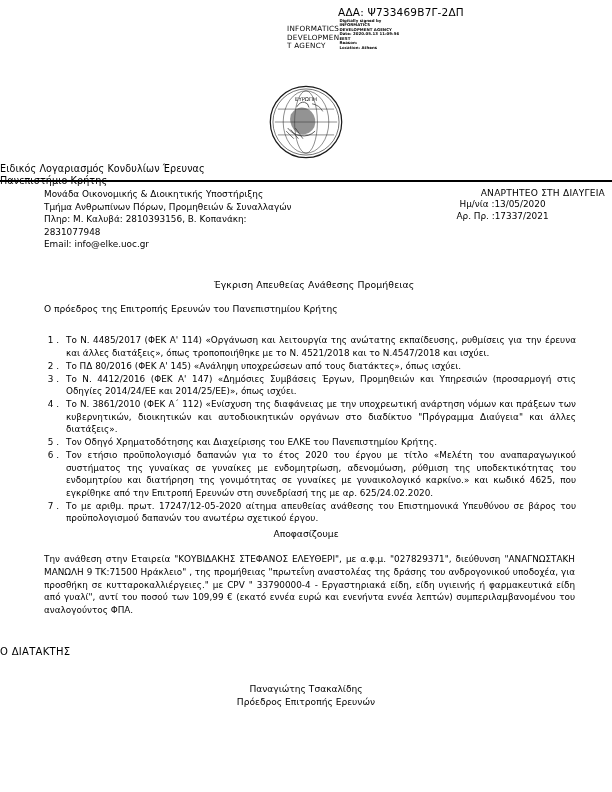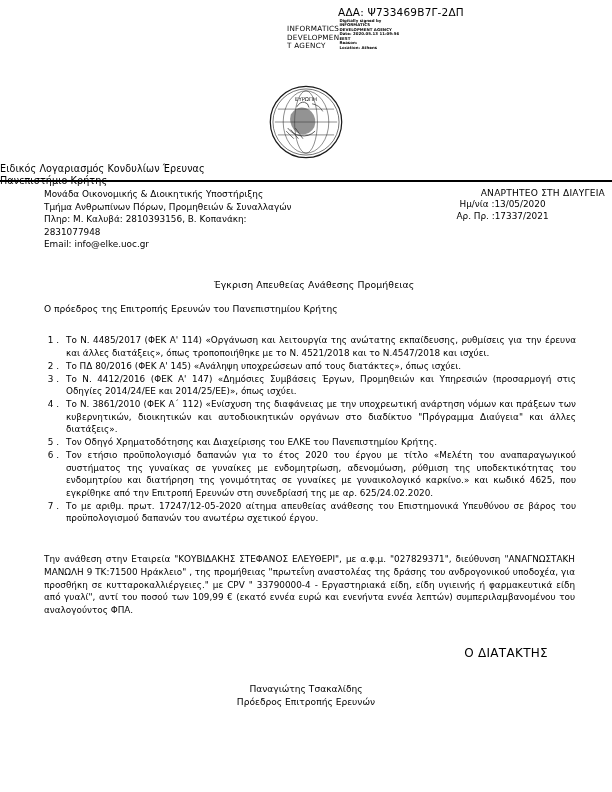--- a/index.html
+++ b/index.html
@@ -179,22 +179,22 @@
     line-height: 12.8px;
     text-align: justify;
     text-justify: inter-word;
   }
 
   .signoff-title {
     position: absolute;
     top: 646px;
     left: 0;
     width: 548px;
-    text-align: right;
-    font-size: 12px;
+    text-align: left;
+    font-size: 10px;
     letter-spacing: 0.3px;
   }
   .signoff-name {
     position: absolute;
     top: 683px;
     left: 0;
     width: 612px;
     text-align: center;
     font-size: 9.1px;
     line-height: 13px;
@@ -294,20 +294,21 @@
     <div class="li">
       <div class="num">6 .</div>
       <div class="txt">Τον ετήσιο προϋπολογισμό δαπανών για το έτος 2020 του έργου με τίτλο «Μελέτη του αναπαραγωγικού συστήματος της γυναίκας σε γυναίκες με ενδομητρίωση, αδενομύωση, ρύθμιση της υποδεκτικότητας του ενδομητρίου και διατήρηση της γονιμότητας σε γυναίκες με γυναικολογικό καρκίνο.» και κωδικό 4625, που εγκρίθηκε από την Επιτροπή Ερευνών στη συνεδρίασή της με αρ. 625/24.02.2020.</div>
     </div>
     <div class="li">
       <div class="num">7 .</div>
       <div class="txt">Το με αριθμ. πρωτ. 17247/12-05-2020 αίτημα απευθείας ανάθεσης του Επιστημονικά Υπευθύνου σε βάρος του προϋπολογισμού δαπανών του ανωτέρω σχετικού έργου.</div>
     </div>
   </div>
 
+  <div class="decide-title">Αποφασίζουμε</div>
 
   <div class="decision">Την ανάθεση στην Εταιρεία "ΚΟΥΒΙΔΑΚΗΣ ΣΤΕΦΑΝΟΣ ΕΛΕΥΘΕΡΙ", με α.φ.μ. "027829371", διεύθυνση "ΑΝΑΓΝΩΣΤΑΚΗ ΜΑΝΩΛΗ 9 ΤΚ:71500 Ηράκλειο" , της προμήθειας "πρωτεΐνη αναστολέας της δράσης του ανδρογονικού υποδοχέα, για προσθήκη σε κυτταροκαλλιέργειες." με CPV " 33790000-4 - Εργαστηριακά είδη, είδη υγιεινής ή φαρμακευτικά είδη από γυαλί", αντί του ποσού των 109,99 € (εκατό εννέα ευρώ και ενενήντα εννέα λεπτών) συμπεριλαμβανομένου του αναλογούντος ΦΠΑ.</div>
 
   <div class="signoff-title">Ο ΔΙΑΤΑΚΤΗΣ</div>
 
   <div class="signoff-name">
     <div>Παναγιώτης Τσακαλίδης</div>
     <div>Πρόεδρος Επιτροπής Ερευνών</div>
   </div>
 

